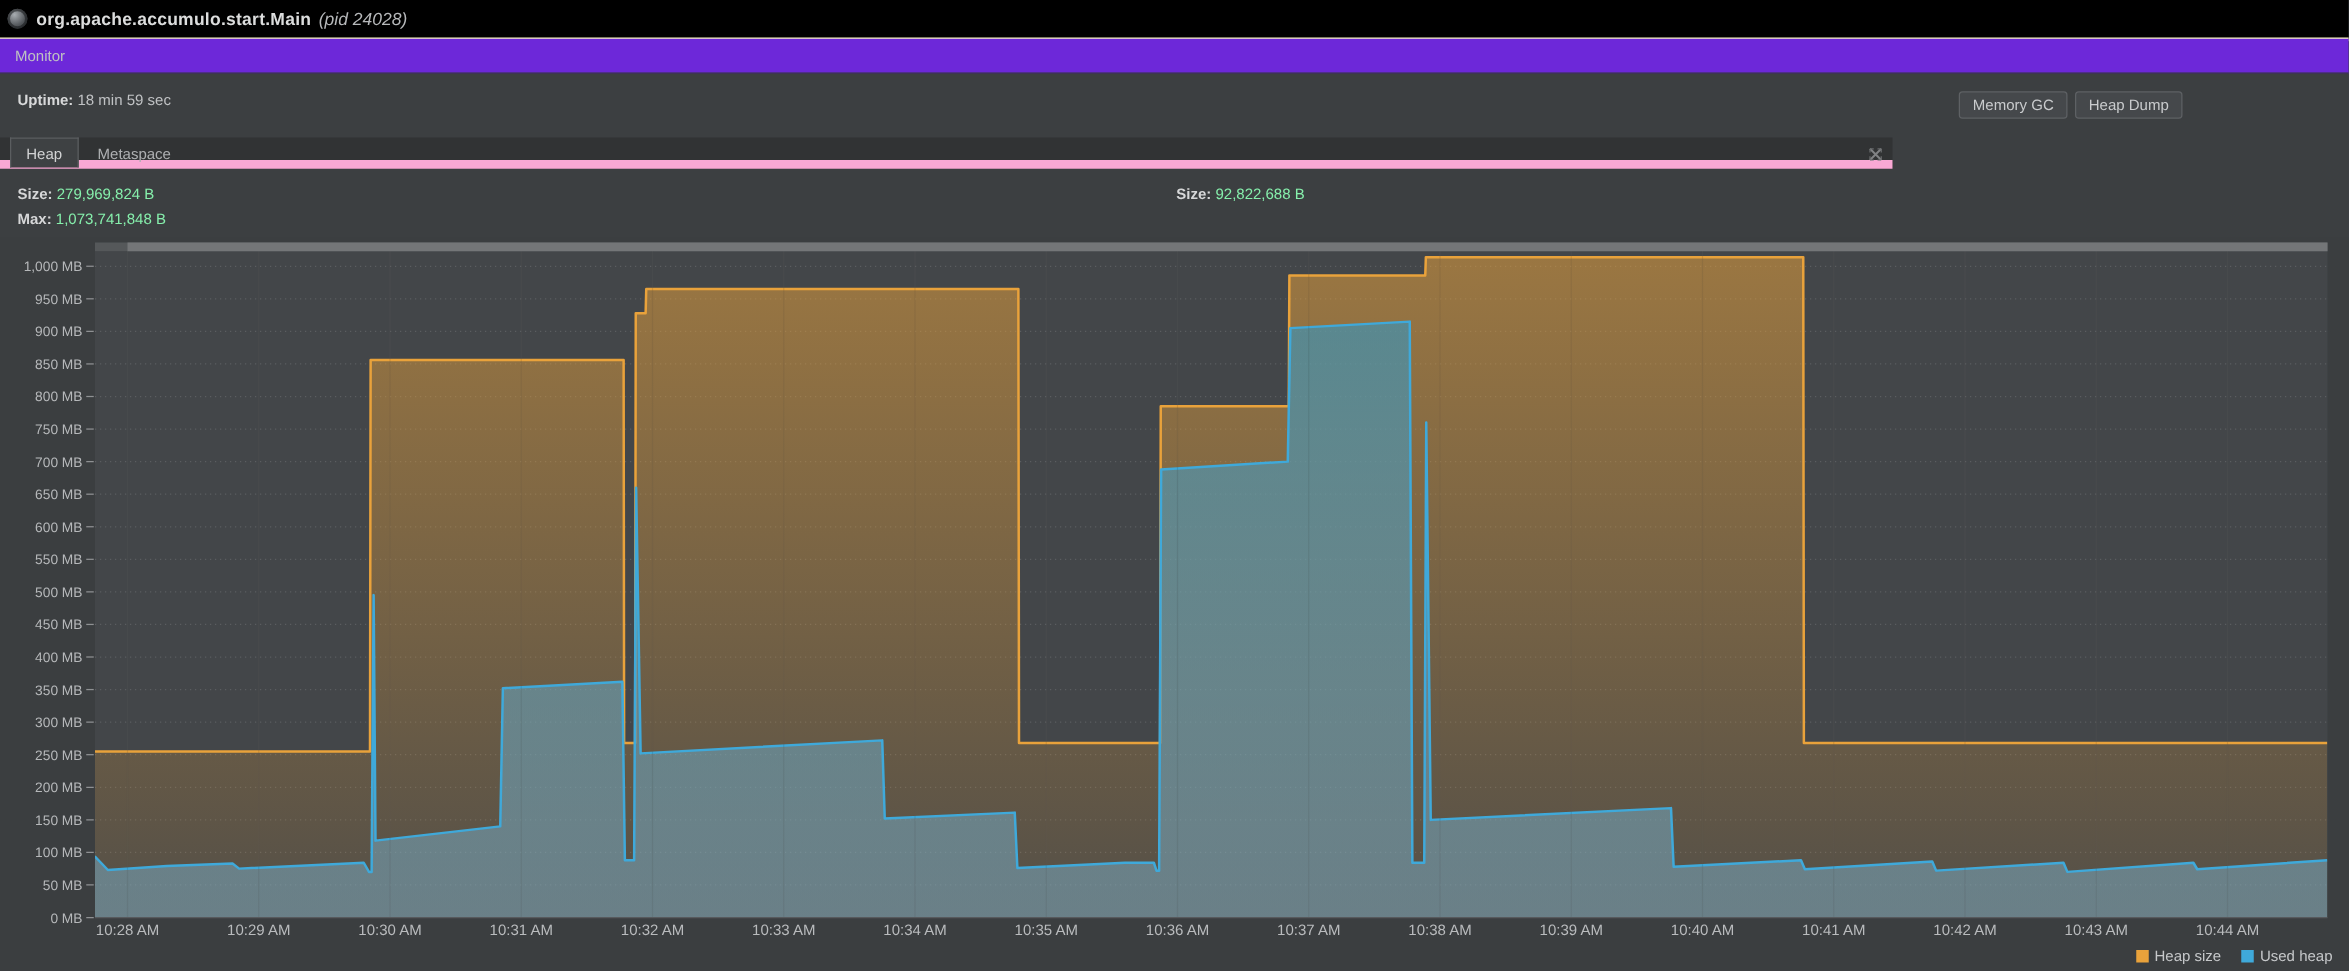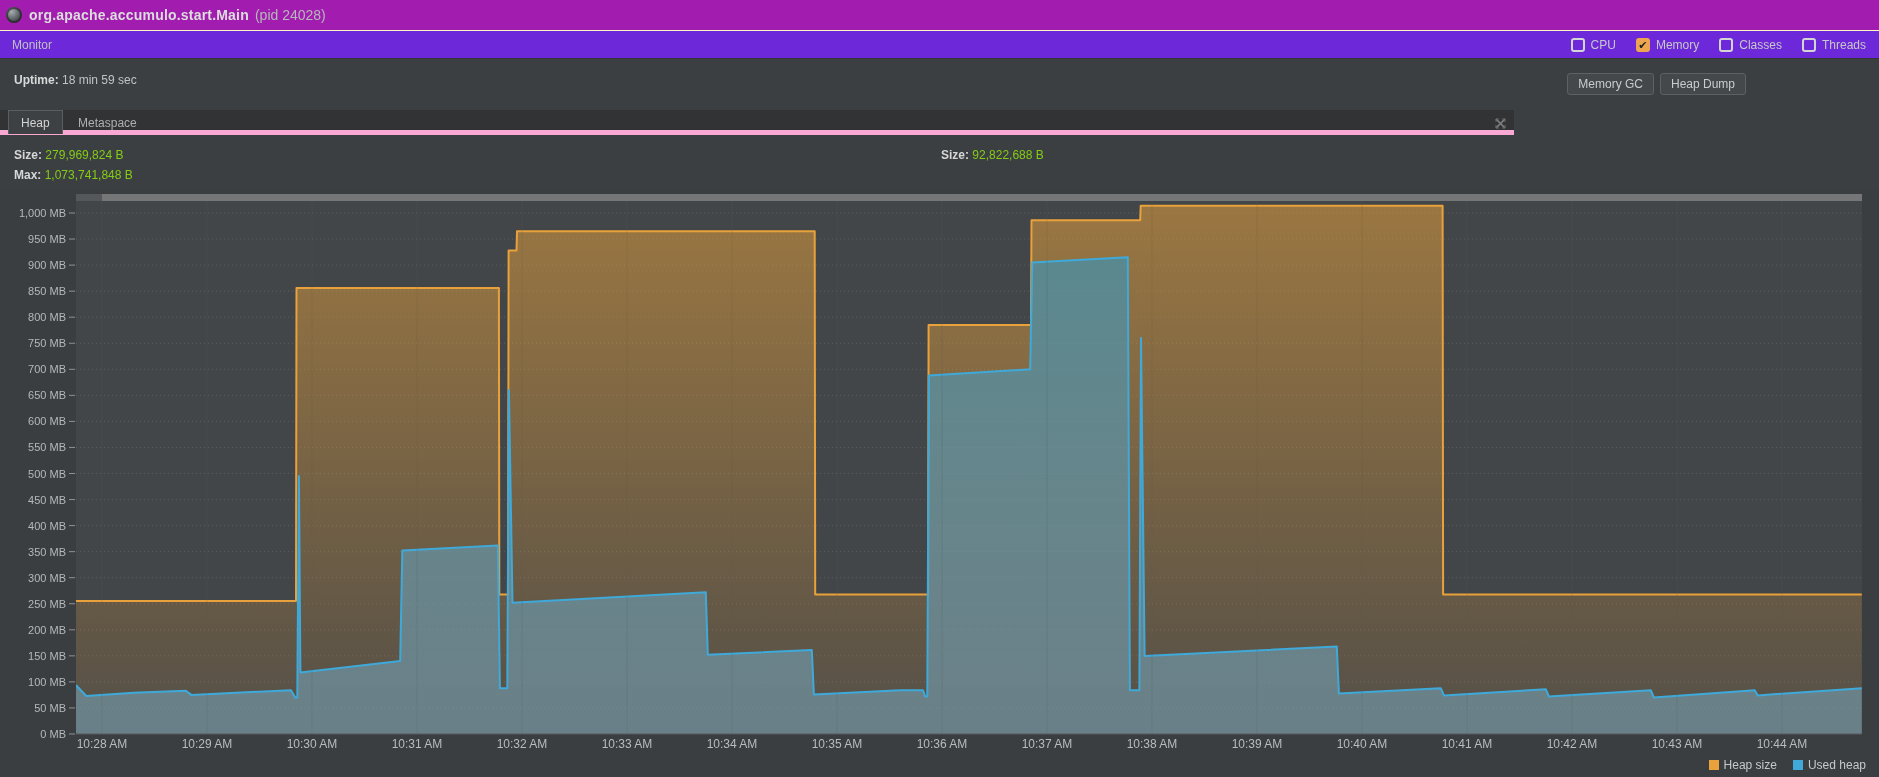--- a/index.html
+++ b/index.html
@@ -3,86 +3,68 @@
 <meta charset="utf-8">
 <style>
   html,body{margin:0;padding:0;}
   body{
     width:1879px;height:777px;overflow:hidden;position:relative;
     background:#3c3f41;color:#c2c4c6;
     font-family:"Liberation Sans",sans-serif;font-size:12px;
     -webkit-font-smoothing:antialiased;
   }
   .titlebar{position:absolute;left:0;top:0;width:1879px;height:30px;
-    background:#a21caf;border-bottom:3px solid #fef9c3;display:flex;align-items:center;}
+    background:#000000;border-bottom:3px solid #fef9c3;display:flex;align-items:center;}
   .app-icon{width:16px;height:16px;border-radius:50%;margin:0 7px 0 6px;
     background:radial-gradient(circle at 35% 30%,#a8adb1,#565a5e 55%,#2c2f31);
     box-shadow:inset 0 0 0 2px rgba(20,22,24,.55);}
   .title-main{font-weight:bold;font-size:14px;color:#dcdddd;letter-spacing:.2px;}
-  .title-pid{font-size:14px;color:#b6b8ba;margin-left:6px;font-weight:normal;}
+  .title-pid{font-size:14px;color:#b6b8ba;margin-left:6px;font-weight:normal;font-style:italic;}
   .monitorbar{position:absolute;left:0;top:31px;width:1879px;height:27px;
     background:#6d28d9;border-bottom:1px solid #333638;display:flex;align-items:center;}
   .monitor-label{margin-left:12px;color:#bfc1c3;}
   .cbx-group{position:absolute;right:13px;top:0;height:27px;display:flex;align-items:center;gap:20px;}
   .cbx{display:flex;align-items:center;gap:6px;cursor:default;color:#c6c8ca;}
   .cbx .box{width:14px;height:14px;box-sizing:border-box;border:2px solid #d3d4d5;border-radius:3px;
     font-size:11px;line-height:10px;text-align:center;color:transparent;}
   .cbx .box.checked{background:#eda64f;border-color:#eda64f;color:#1f2123;}
   .statusrow{position:absolute;left:0;top:58px;width:1759px;height:52px;}
   .uptime{position:absolute;left:14px;top:15px;}
   .uptime b{color:#d8d9da;}
   .uptime span{color:#c0c2c4;}
   .btns{position:absolute;right:13px;top:15px;display:flex;gap:6px;}
   .btn{height:22px;line-height:20px;padding:0 10px;background:#45484b;border:1px solid #5e6164;
     border-radius:3px;color:#c9cbcd;font-size:12px;}
   .tabrow{position:absolute;left:0;top:110px;width:1514px;height:25px;
-    background:#313334;border-bottom:5px solid #f9a8d4;box-sizing:border-box;}
+    background:#313334;border-bottom:7px solid #f9a8d4;box-sizing:border-box;}
   .tab{display:inline-block;height:24px;line-height:24px;padding:0 12px;color:#aeb0b2;}
   .tab.selected{background:#3e4143;border:1px solid #5b5e60;border-bottom:none;color:#d2d3d4;
     margin-left:8px;box-sizing:border-box;}
   .tile-icon{position:absolute;right:8px;top:8px;width:11px;height:11px;opacity:.75;}
   .metrics b{color:#d6d7d8;}
-  .metrics span{color:#84cc16;}
+  .metrics span{color:#86efac;}
   .mrow{position:absolute;white-space:nowrap;}
   #chart-wrap{position:absolute;left:0;top:190px;width:1879px;height:587px;background:#3b3e40;}
   #legend{position:absolute;right:13px;top:568px;display:flex;gap:16px;align-items:flex-start;
     color:#c6c8ca;font-size:12px;}
   .leg-item{display:flex;align-items:center;gap:5px;}
   .leg-swatch{width:10px;height:10px;display:inline-block;}
   svg text{font-family:"Liberation Sans",sans-serif;}
 </style>
 </head>
 <body>
 
 <div class="titlebar">
   <div class="app-icon"></div>
   <span class="title-main">org.apache.accumulo.start.Main</span>
   <span class="title-pid">(pid 24028)</span>
 </div>
 
 <div class="monitorbar">
   <span class="monitor-label">Monitor</span>
-  <div class="cbx-group">
-    <label class="cbx">
-      <span class="box"></span>
-      <span>CPU</span>
-    </label>
-    <label class="cbx">
-      <span class="box checked">✔</span>
-      <span>Memory</span>
-    </label>
-    <label class="cbx">
-      <span class="box"></span>
-      <span>Classes</span>
-    </label>
-    <label class="cbx">
-      <span class="box"></span>
-      <span>Threads</span>
-    </label>
-  </div>
 </div>
 
 <div class="statusrow">
   <div class="uptime">
     <b>Uptime:</b>
     <span>18 min 59 sec</span>
   </div>
   <div class="btns">
     <button class="btn">Memory GC</button>
     <button class="btn">Heap Dump</button>

